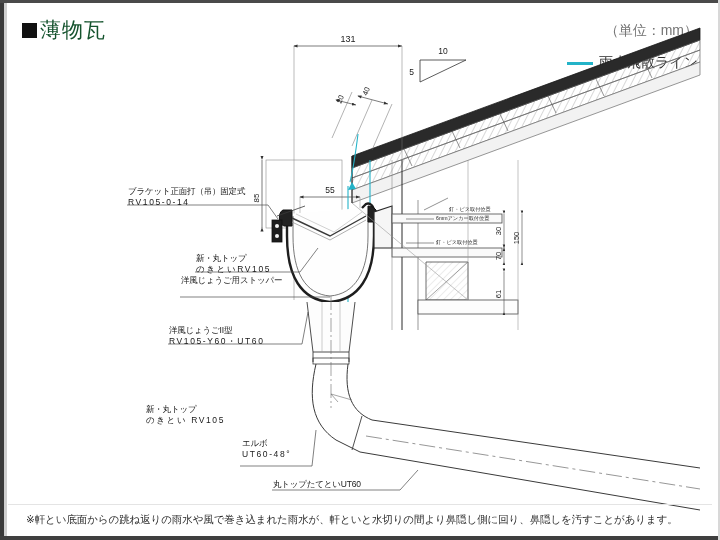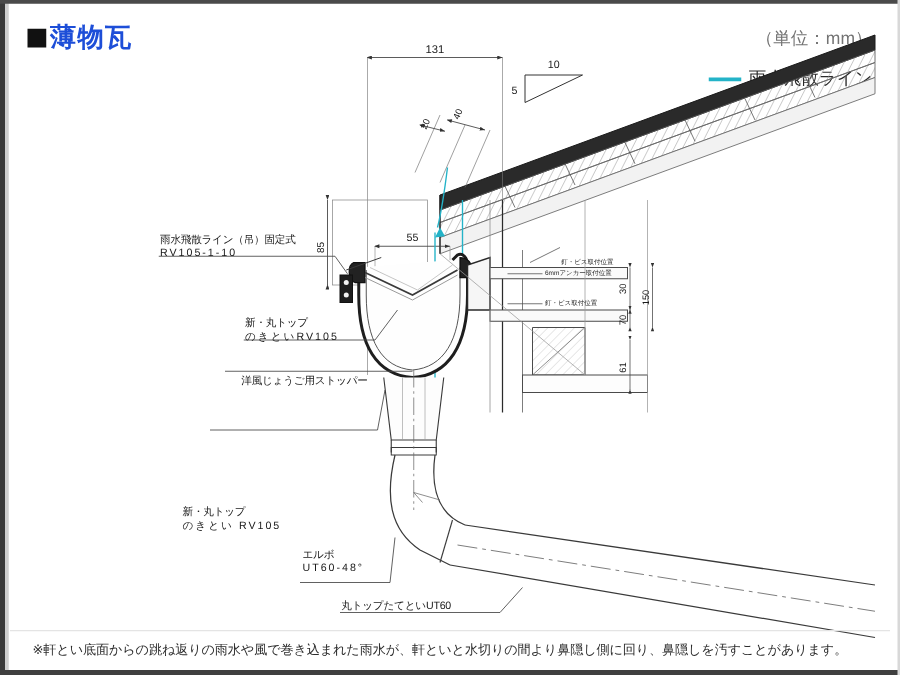--- a/index.html
+++ b/index.html
@@ -20,22 +20,22 @@
   #frame-left  { position:absolute; left:0;   top:0; width:4px;  height:540px; background:#3a3a3a; }
   #frame-left2 { position:absolute; left:4px; top:0; width:3px;  height:540px; background:#cfcfcf; }
   #frame-top   { position:absolute; left:0;   top:0; width:720px; height:3px;  background:#4a4a4a; }
   #frame-bottom{ position:absolute; left:0;   top:536px; width:720px; height:4px; background:#3f3f3f; }
   #frame-right { position:absolute; right:0;  top:0; width:2px;  height:540px; background:#d8d8d8; }
 
   .ttl {
     position: absolute;
     left: 22px; top: 16px;
     font-size: 21px;
-    font-weight: bold;
-    color: #1d4ed8;
+    font-weight: normal;
+    color: #14532d;
     letter-spacing: 1px;
     white-space: nowrap;
   }
   .ttl .sq {
     display: inline-block;
     width: 15px; height: 15px;
     background: #111;
     margin-right: 3px;
     vertical-align: -1px;
   }
@@ -291,33 +291,37 @@
     </g>
 
     <g stroke="#4a4a4a" stroke-width="0.6" fill="none">
       <line x1="424" y1="210" x2="448" y2="198"></line>
       <line x1="406" y1="219" x2="434" y2="219"></line>
       <line x1="406" y1="243" x2="434" y2="243"></line>
     </g>
   </svg>
 
   <div class="callout" style="left:128px; top:186px;">
-    <div class="l1">雨水飛散ライン（吊）固定式</div>
-    <div class="l2">RV105-1-10</div>
+    <div class="l1">ブラケット正面打（吊）固定式</div>
+    <div class="l2">RV105-0-14</div>
   </div>
 
   <div class="callout" style="left:196px; top:253px;">
     <div class="l1">新・丸トップ</div>
     <div class="l2">のきといRV105</div>
   </div>
 
-  <div class="callout" style="left:181px; top:299px;margin-left:12px;">
+  <div class="callout" style="left:181px; top:275px;">
     <div class="l1">洋風じょうご用ストッパー</div>
   </div>
 
+  <div class="callout" style="left:169px; top:325px;">
+    <div class="l1">洋風じょうごII型</div>
+    <div class="l2">RV105-Y60・UT60</div>
+  </div>
 
   <div class="callout" style="left:146px; top:404px;">
     <div class="l1">新・丸トップ</div>
     <div class="l2">のきとい RV105</div>
   </div>
 
   <div class="callout" style="left:242px; top:438px;">
     <div class="l1">エルボ</div>
     <div class="l2">UT60-48°</div>
   </div>

